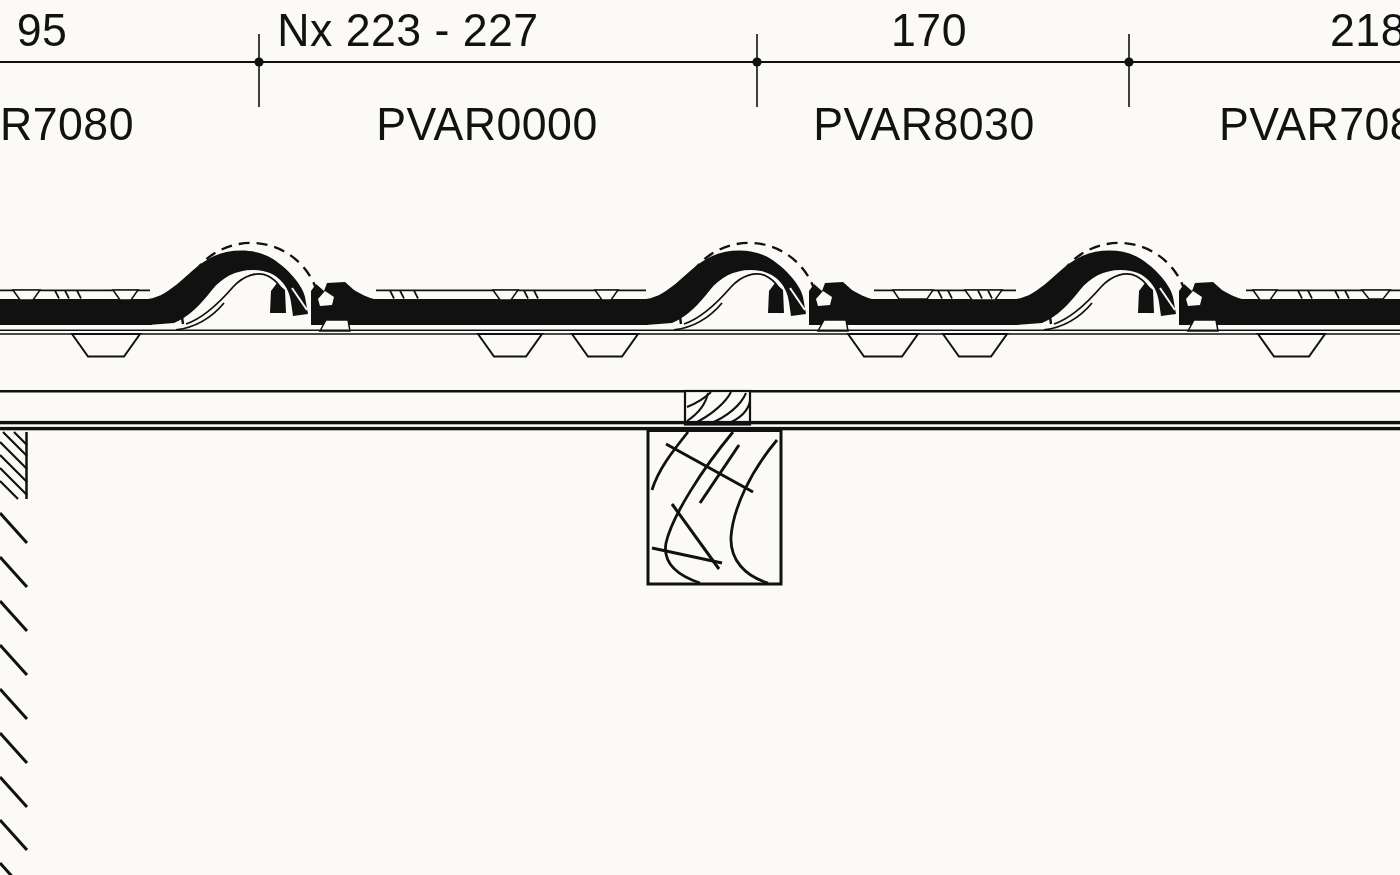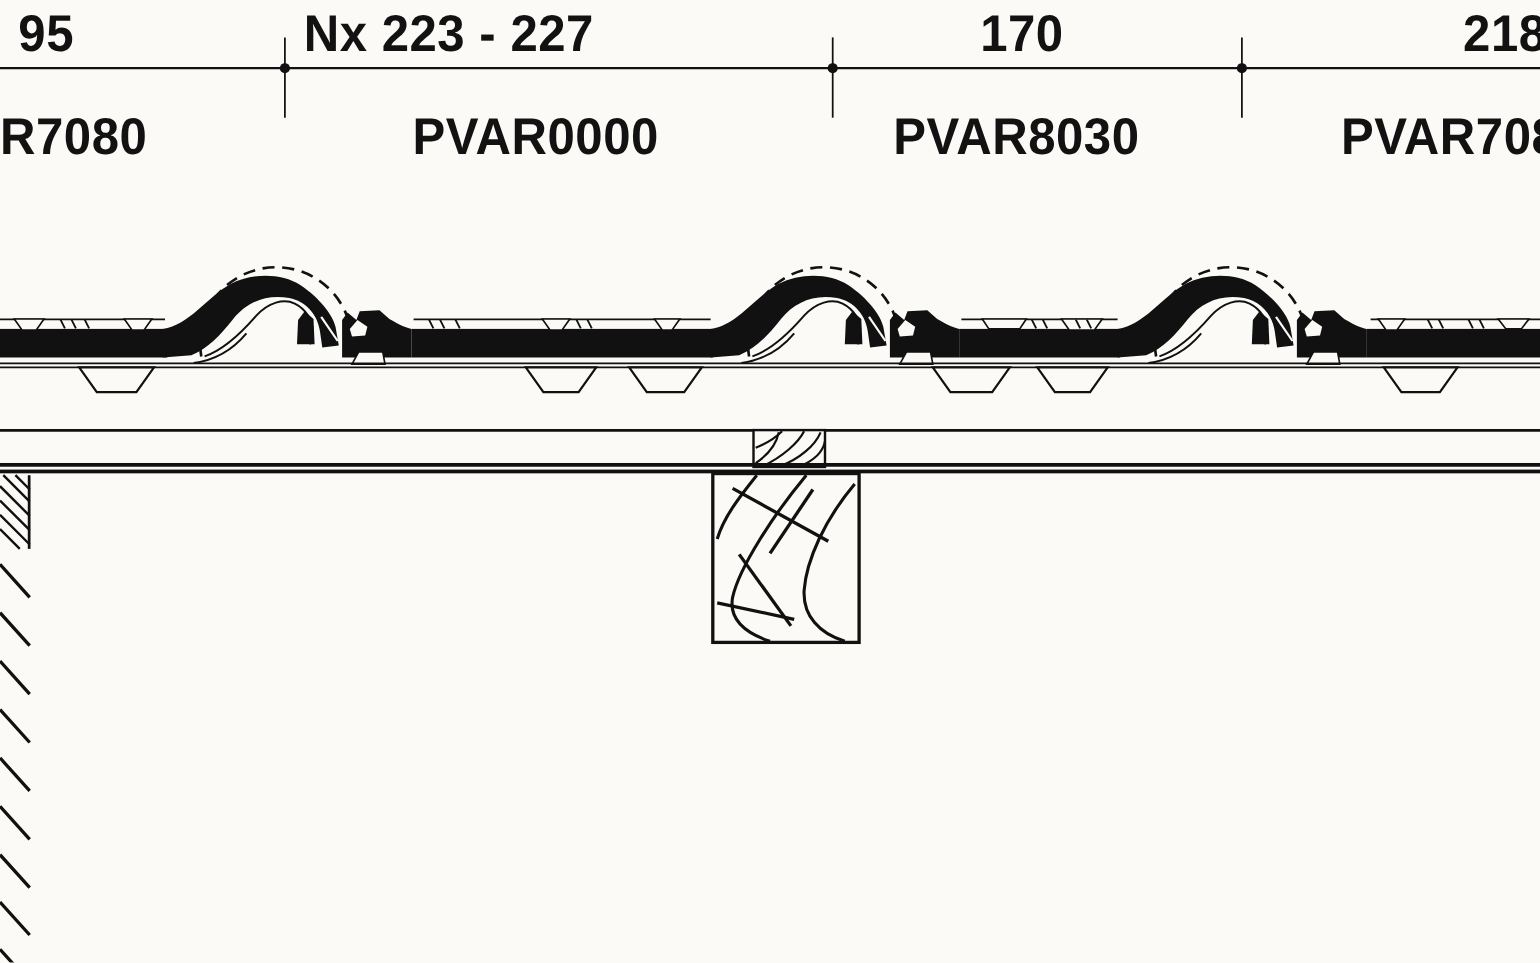--- a/index.html
+++ b/index.html
@@ -1,21 +1,21 @@
 <!DOCTYPE html>
 <html><head>
 <meta charset="utf-8">
 <style>
   html,body{margin:0;padding:0;}
   body{
     width:1400px;height:875px;overflow:hidden;position:relative;
     background:#fbfaf7;
     font-family:"Liberation Sans", sans-serif;
   }
-  #stage{position:absolute;inset:0;font-weight:bold;}
+  #stage{position:absolute;inset:0;}
   svg{position:absolute;left:0;top:0;}
   .lbl{
     position:absolute;
     color:#121212;
     font-size:47px;
     line-height:1;
     letter-spacing:0.5px;
     white-space:nowrap;
     transform:scaleX(0.95);
     transform-origin:left top;

